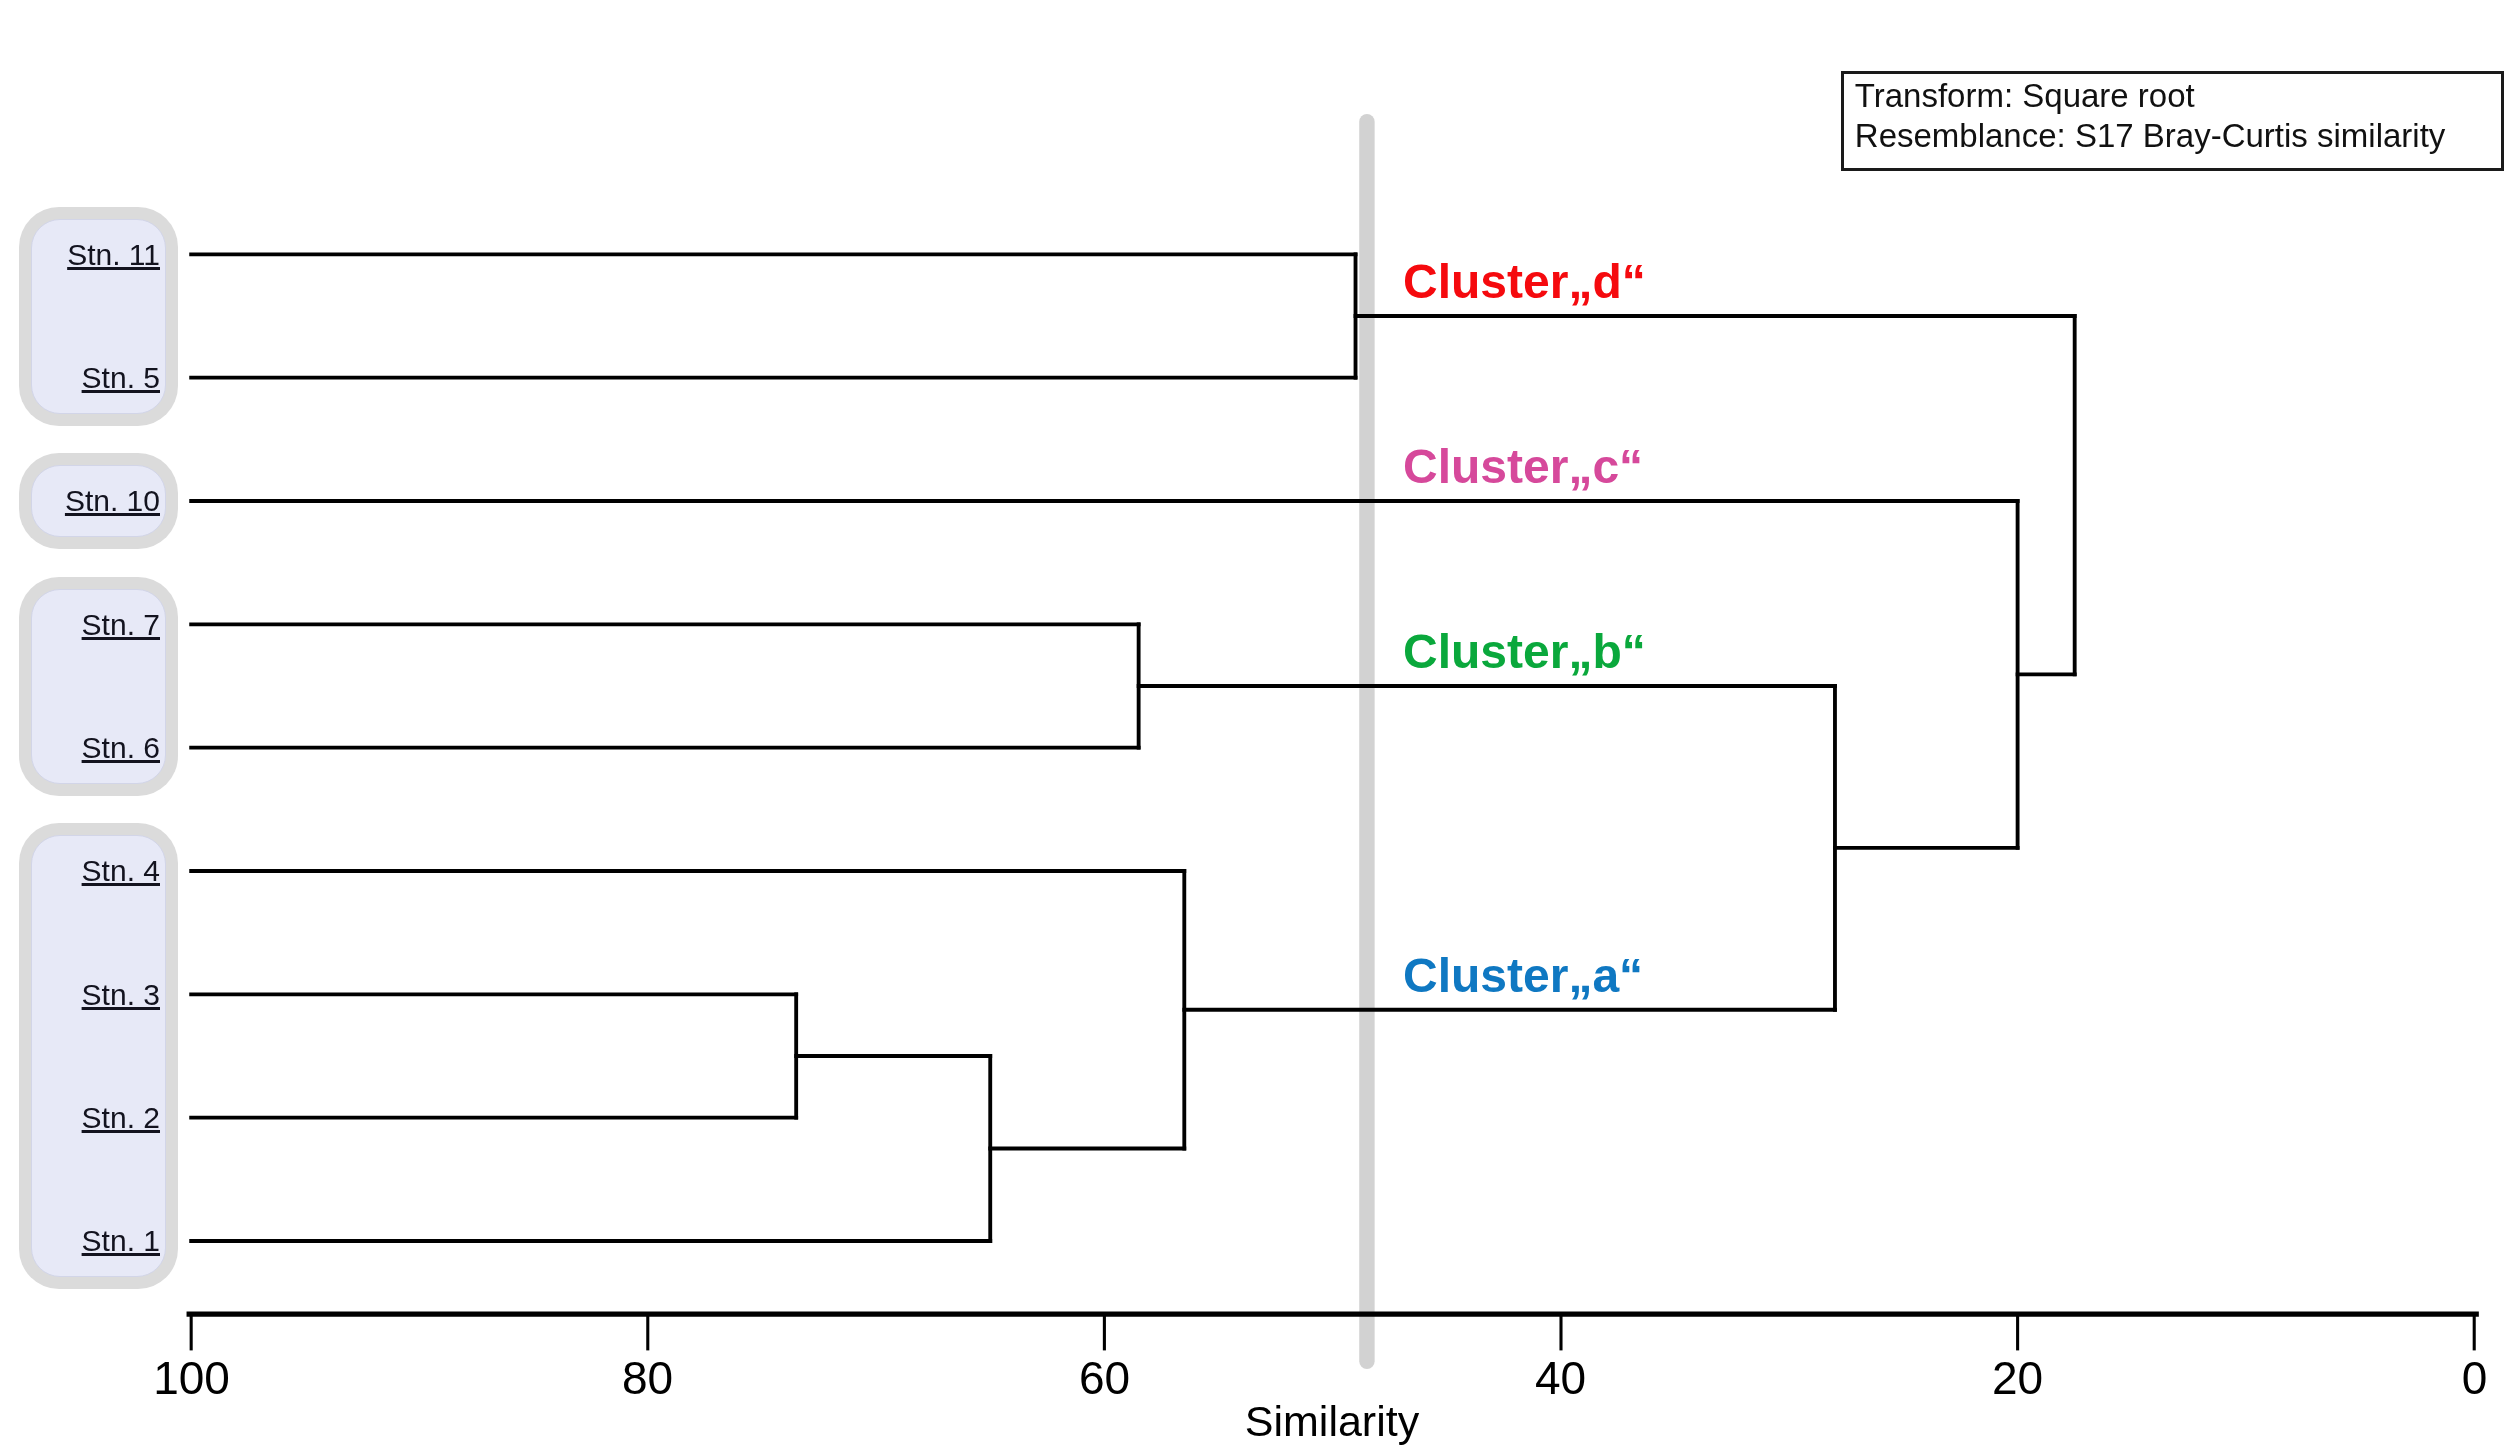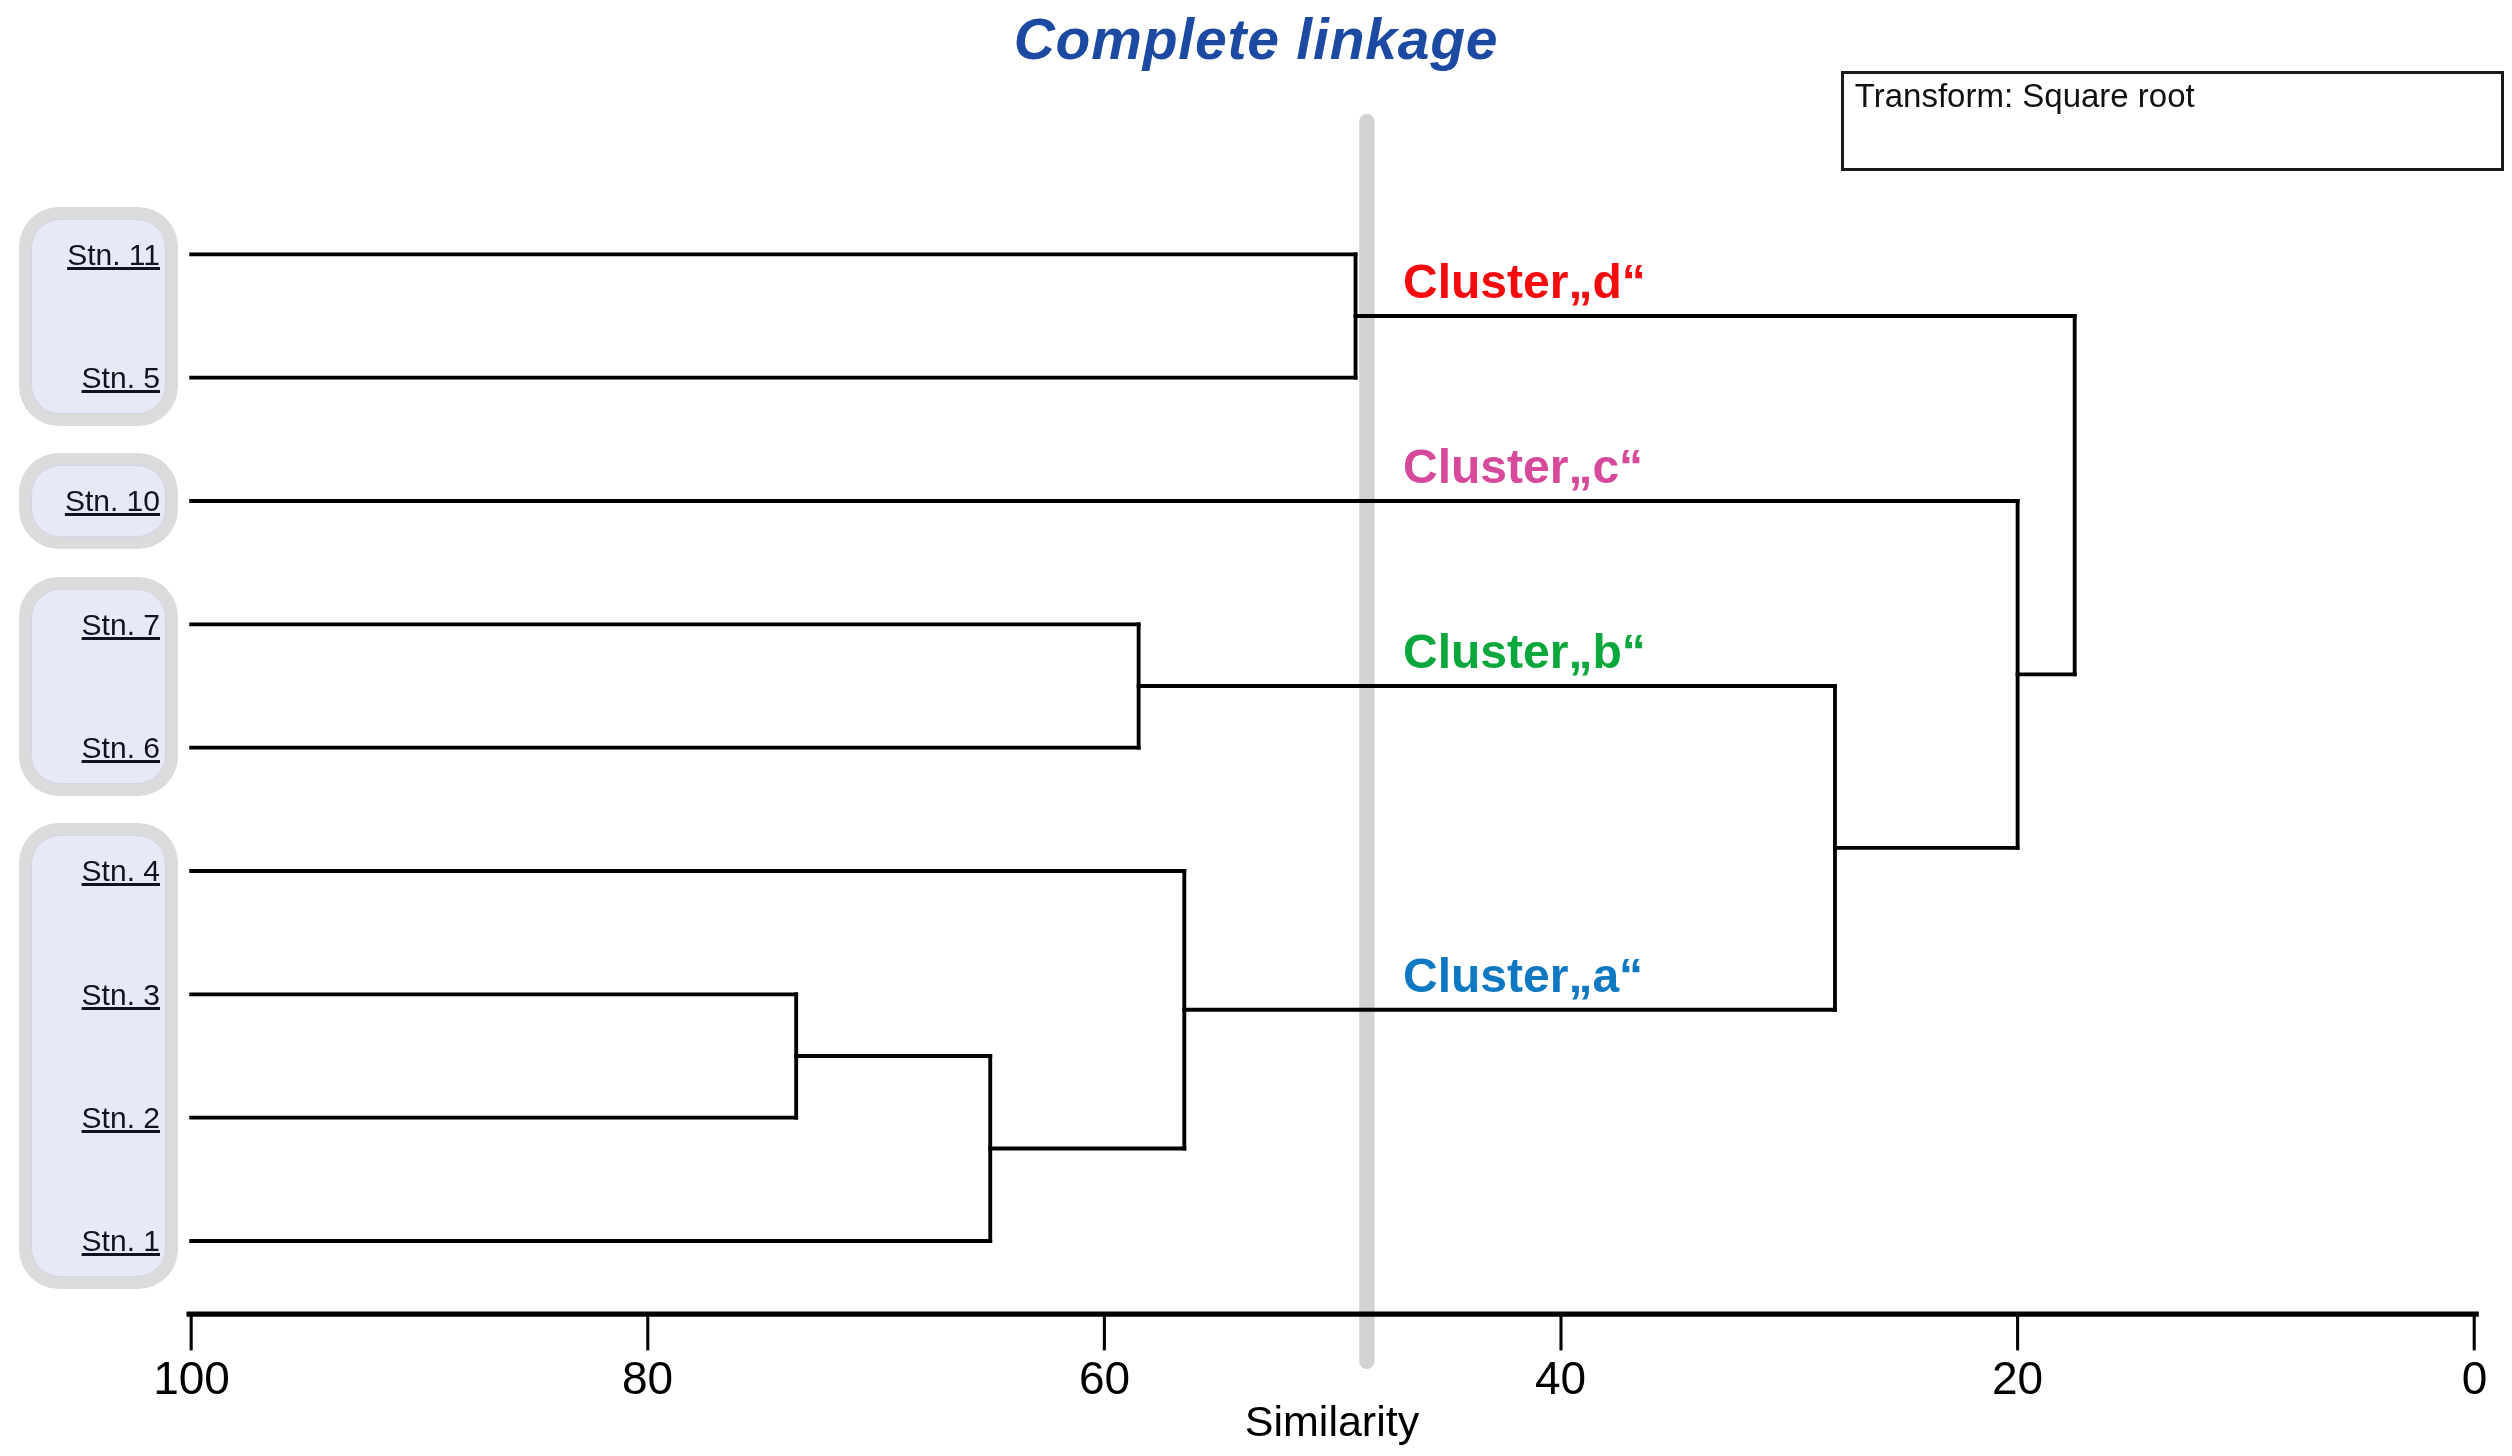--- a/index.html
+++ b/index.html
@@ -23,24 +23,24 @@
   .tick-label{position:absolute;width:123px;text-align:center;font-size:46px;
               line-height:49px;color:#000;}
   .axis-label{position:absolute;left:1178px;top:1397px;width:308px;text-align:center;
               font-size:43px;color:#000;}
 </style>
 </head>
 <body>
 
 <div id="figure">
 
-  <div class="title" style="color: rgb(28, 74, 162);">Complete linkage</div>
 
   <div class="infobox">
     <div>Transform: Square root</div>
+    <div>Resemblance: S17 Bray-Curtis similarity</div>
   </div>
 
   <div id="pills">
       <div class="pill-outer" style="left: 19px; width: 159px; top: 207px; height: 219px;">
         <div class="pill-inner"></div>
       </div>
       <div class="pill-outer" style="left: 19px; width: 159px; top: 453px; height: 96px;">
         <div class="pill-inner"></div>
       </div>
       <div class="pill-outer" style="left: 19px; width: 159px; top: 577px; height: 219px;">

